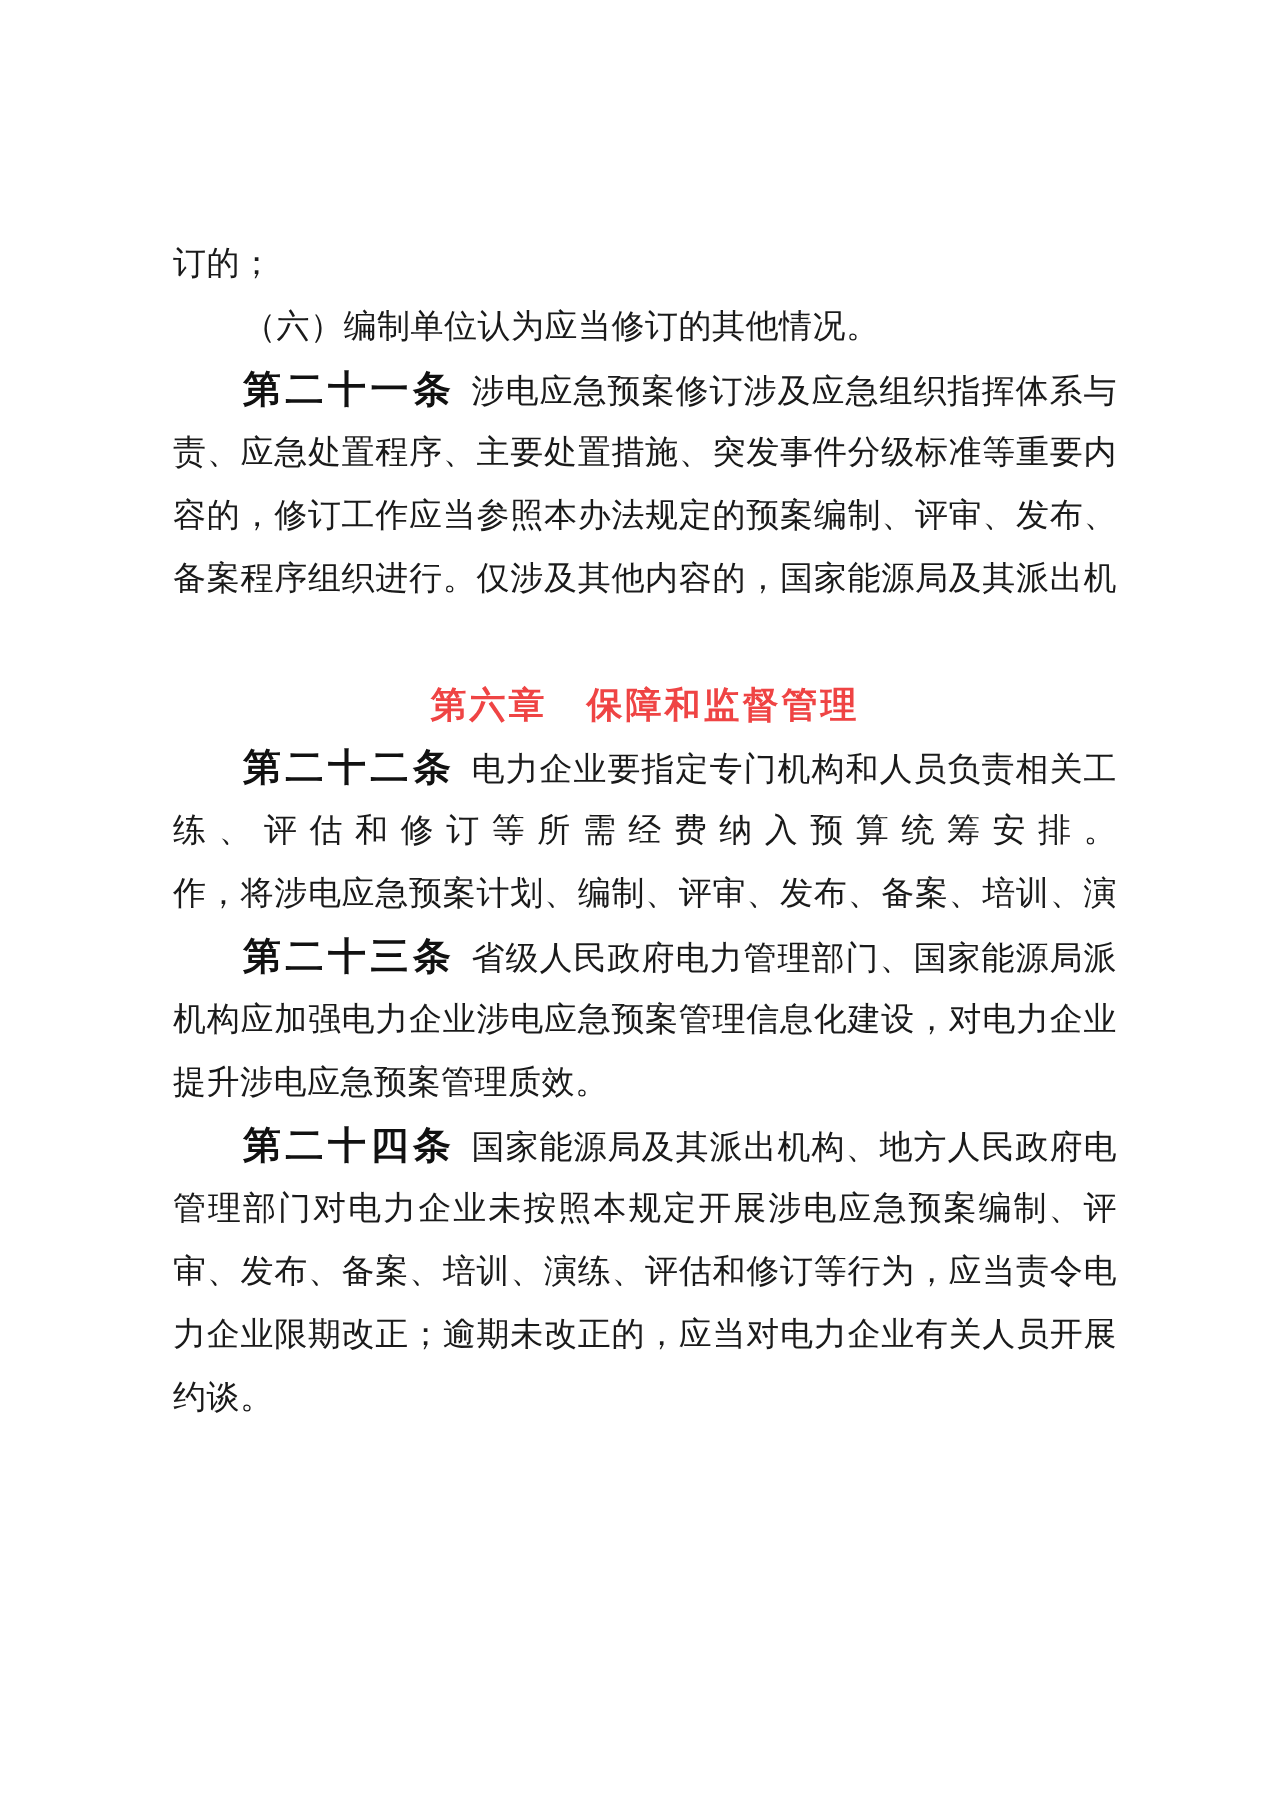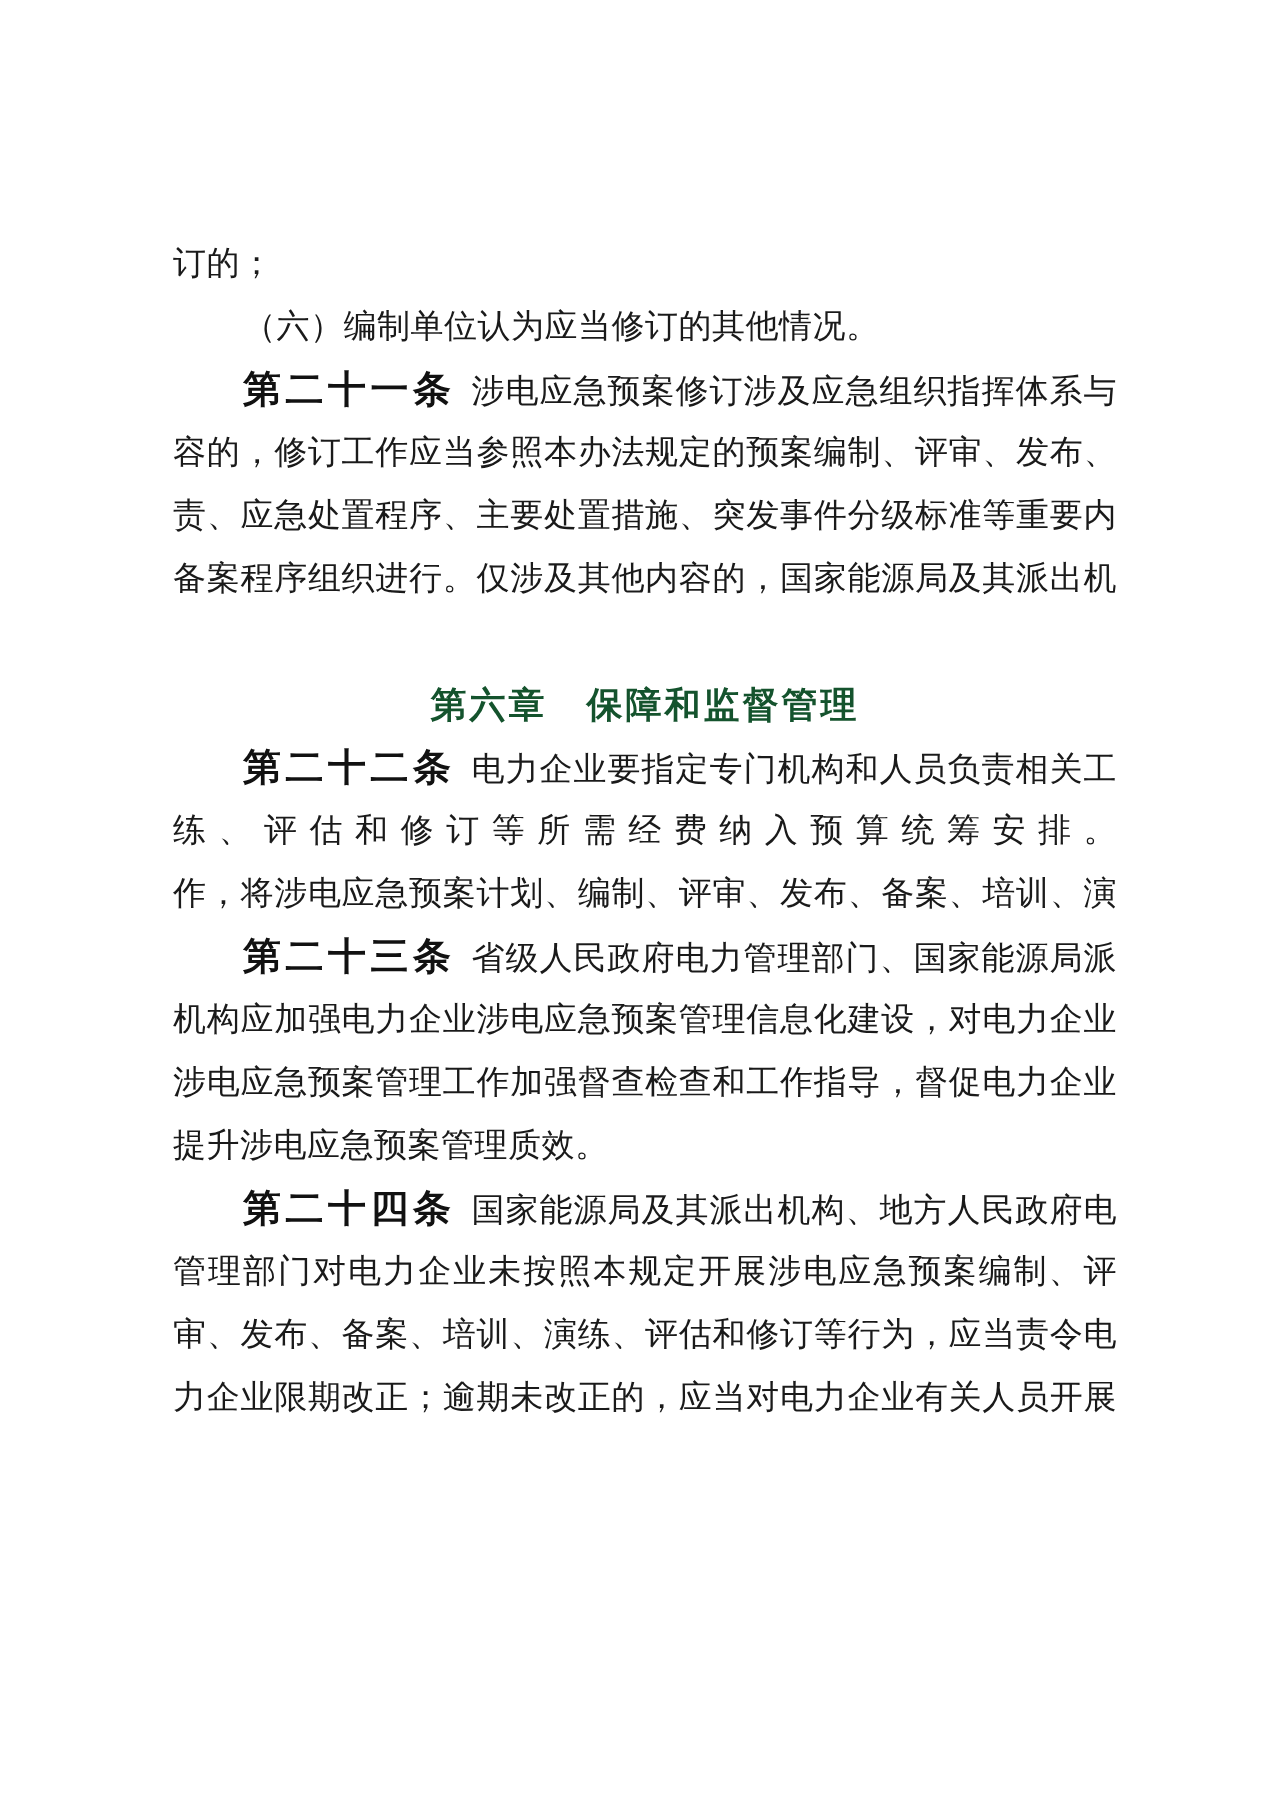--- a/index.html
+++ b/index.html
@@ -51,21 +51,21 @@
   .chapter {
     height: 63px;
     line-height: 63px;
     margin-top: 63px;
     text-align: right;
     text-align-last: center;
     font-family: "DejaVu Sans", "Liberation Sans", sans-serif;
     font-weight: 700;
     font-size: 36px;
     letter-spacing: 3px;
-    color: #14532d;
+    color: #ef4444;
   }
   .footer {
     position: absolute;
     top: 1645px;
     left: 0;
     width: 1280px;
     text-align: center;
     font-size: 28px;
     letter-spacing: 10px;
     color: #1a1a1a;
@@ -73,32 +73,31 @@
 </style>
 </head>
 <body>
 
 <div class="page">
   <div class="content">
 
     <div class="line"><span>订的；</span></div>
     <div class="line indent"><span>（六）编制单位认为应当修订的其他情况。</span></div>
     <div class="line indent fill"><span class="num">第二十一条</span><span>涉电应急预案修订涉及应急组织指挥体系与职</span></div>
+    <div class="line fill"><span>责、应急处置程序、主要处置措施、突发事件分级标准等重要内</span></div>
     <div class="line fill"><span>容的，修订工作应当参照本办法规定的预案编制、评审、发布、</span></div>
-    <div class="line fill"><span>责、应急处置程序、主要处置措施、突发事件分级标准等重要内</span></div>
     <div class="line fill"><span>备案程序组织进行。仅涉及其他内容的，国家能源局及其派出机构</span></div>
 
     <div class="chapter">第六章　保障和监督管理</div>
 
     <div class="line indent fill"><span class="num">第二十二条</span><span>电力企业要指定专门机构和人员负责相关工</span></div>
     <div class="line fill"><span>练、评估和修订等所需经费纳入预算统筹安排。</span></div>
     <div class="line fill"><span>作，将涉电应急预案计划、编制、评审、发布、备案、培训、演</span></div>
     <div class="line indent fill"><span class="num">第二十三条</span><span>省级人民政府电力管理部门、国家能源局派出</span></div>
     <div class="line fill"><span>机构应加强电力企业涉电应急预案管理信息化建设，对电力企业</span></div>
-    <div class="line fill"><span>涉电应急预案管理工作加强督查检查和工作指导，督促电力企业</span></div>
     <div class="line"><span>提升涉电应急预案管理质效。</span></div>
     <div class="line indent fill"><span class="num">第二十四条</span><span>国家能源局及其派出机构、地方人民政府电力</span></div>
     <div class="line fill"><span>管理部门对电力企业未按照本规定开展涉电应急预案编制、评</span></div>
     <div class="line fill"><span>审、发布、备案、培训、演练、评估和修订等行为，应当责令电</span></div>
     <div class="line fill"><span>力企业限期改正；逾期未改正的，应当对电力企业有关人员开展</span></div>
     <div class="line"><span>约谈。</span></div>
 
   </div>
 
   <div class="footer">— 7 —</div>

